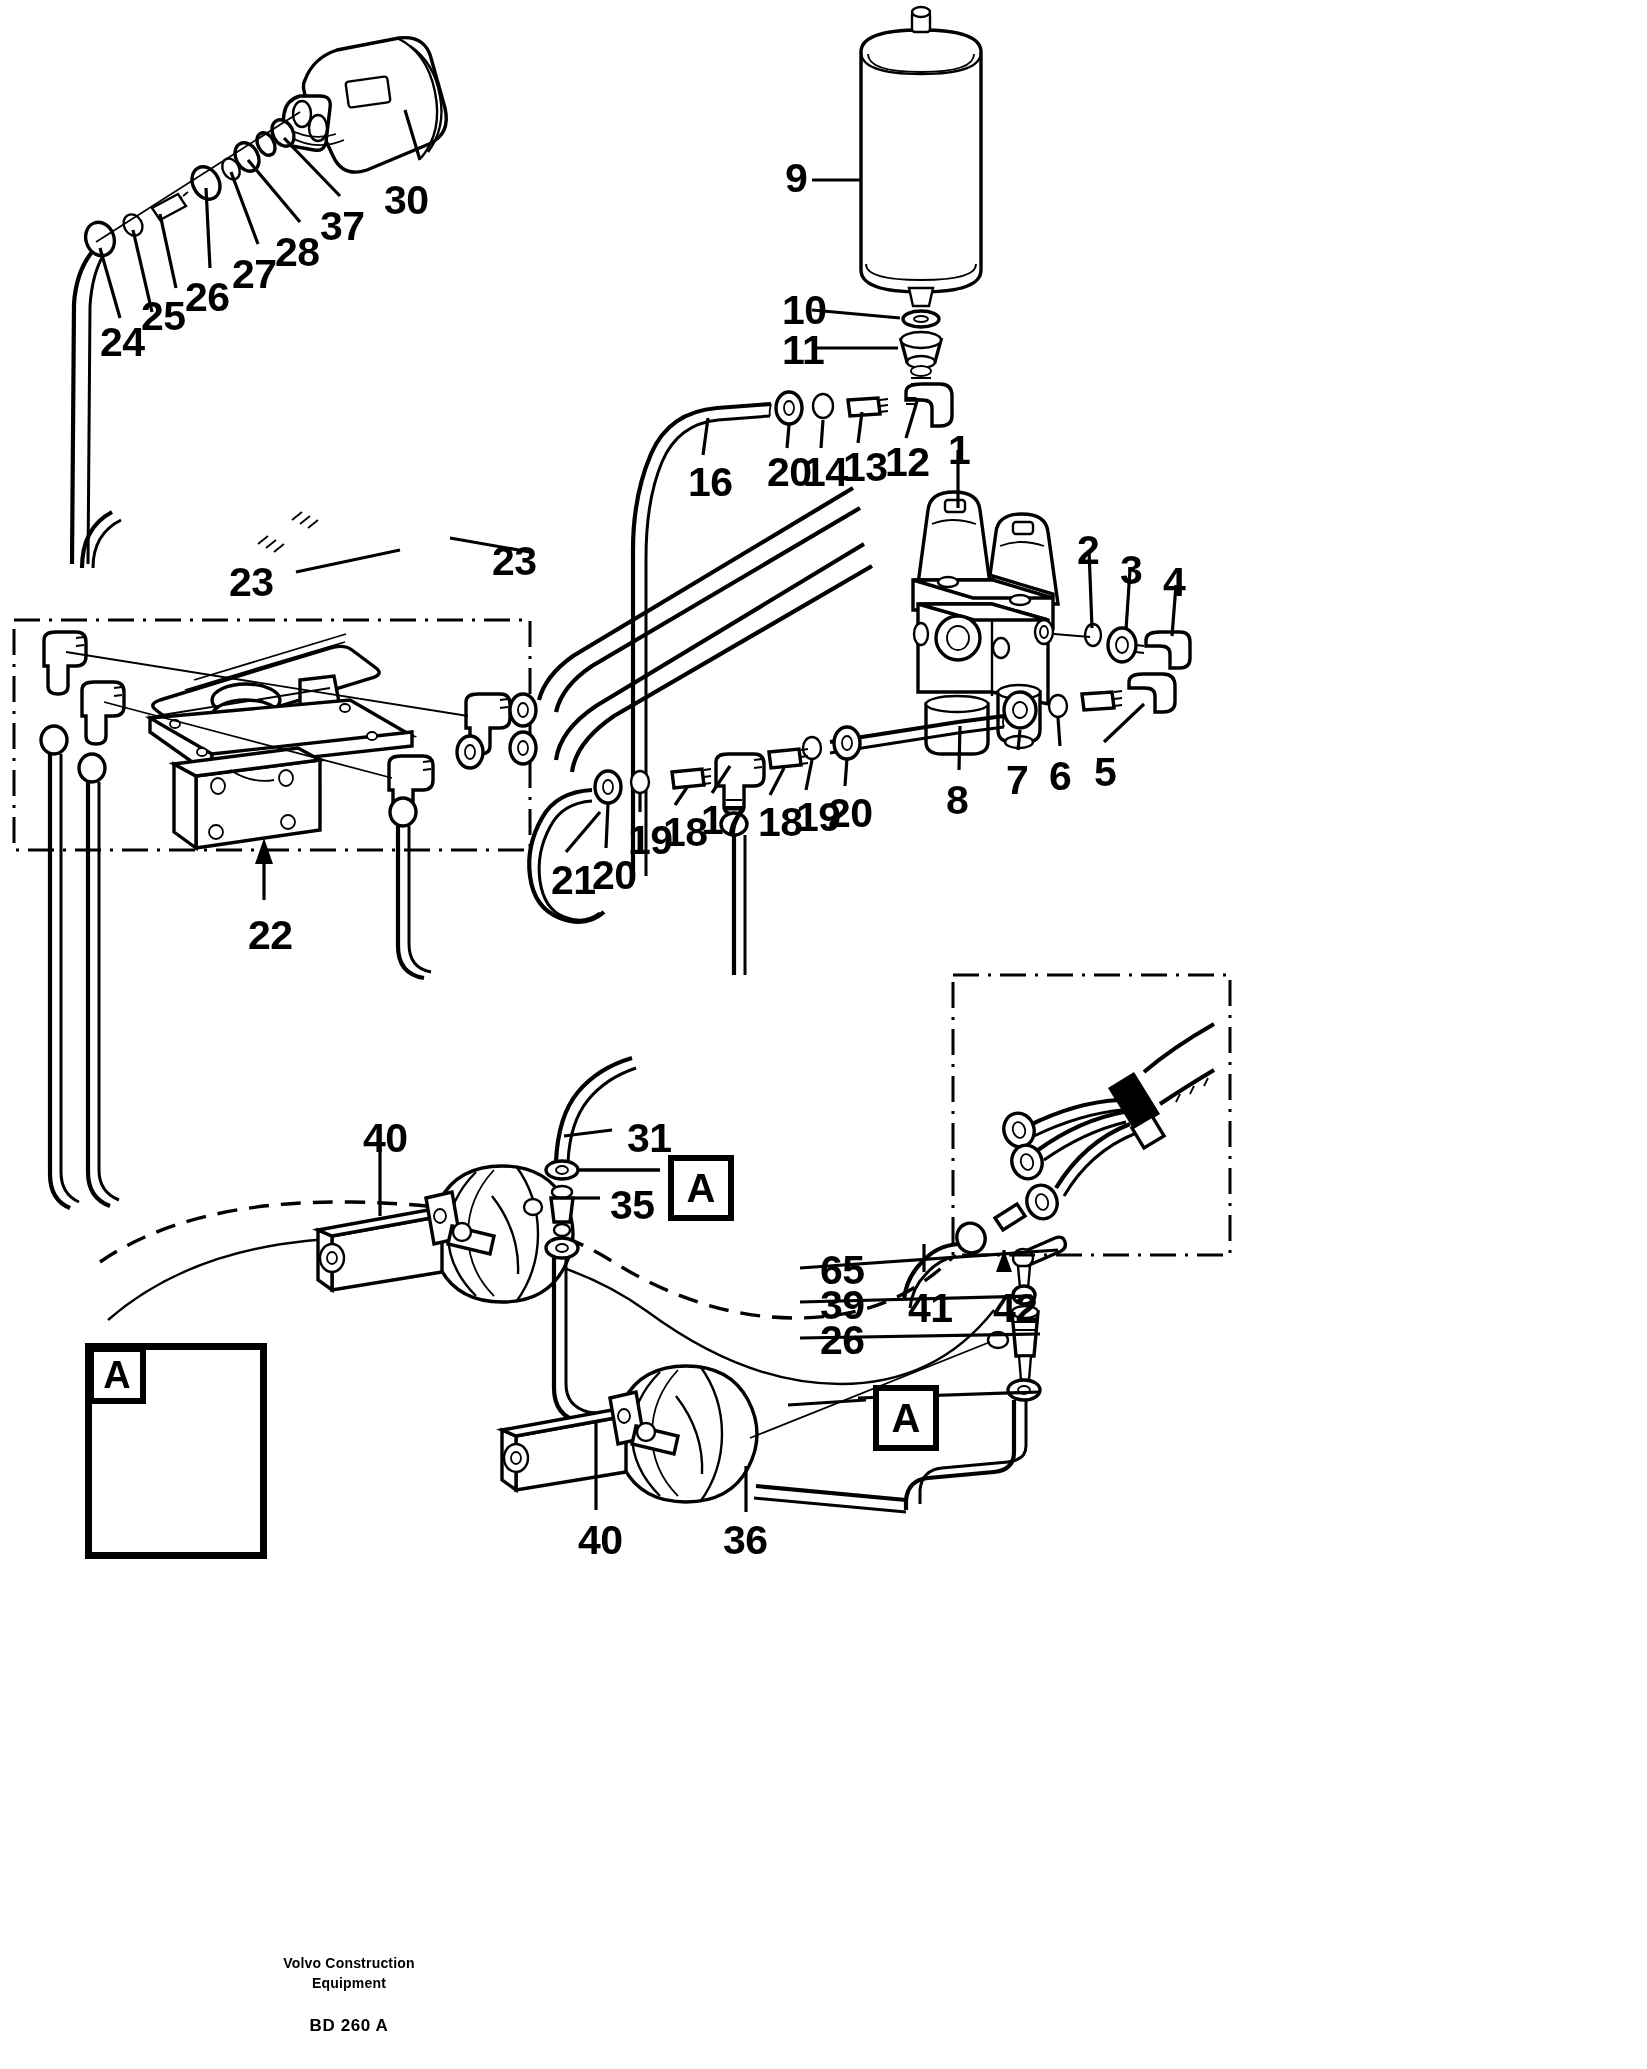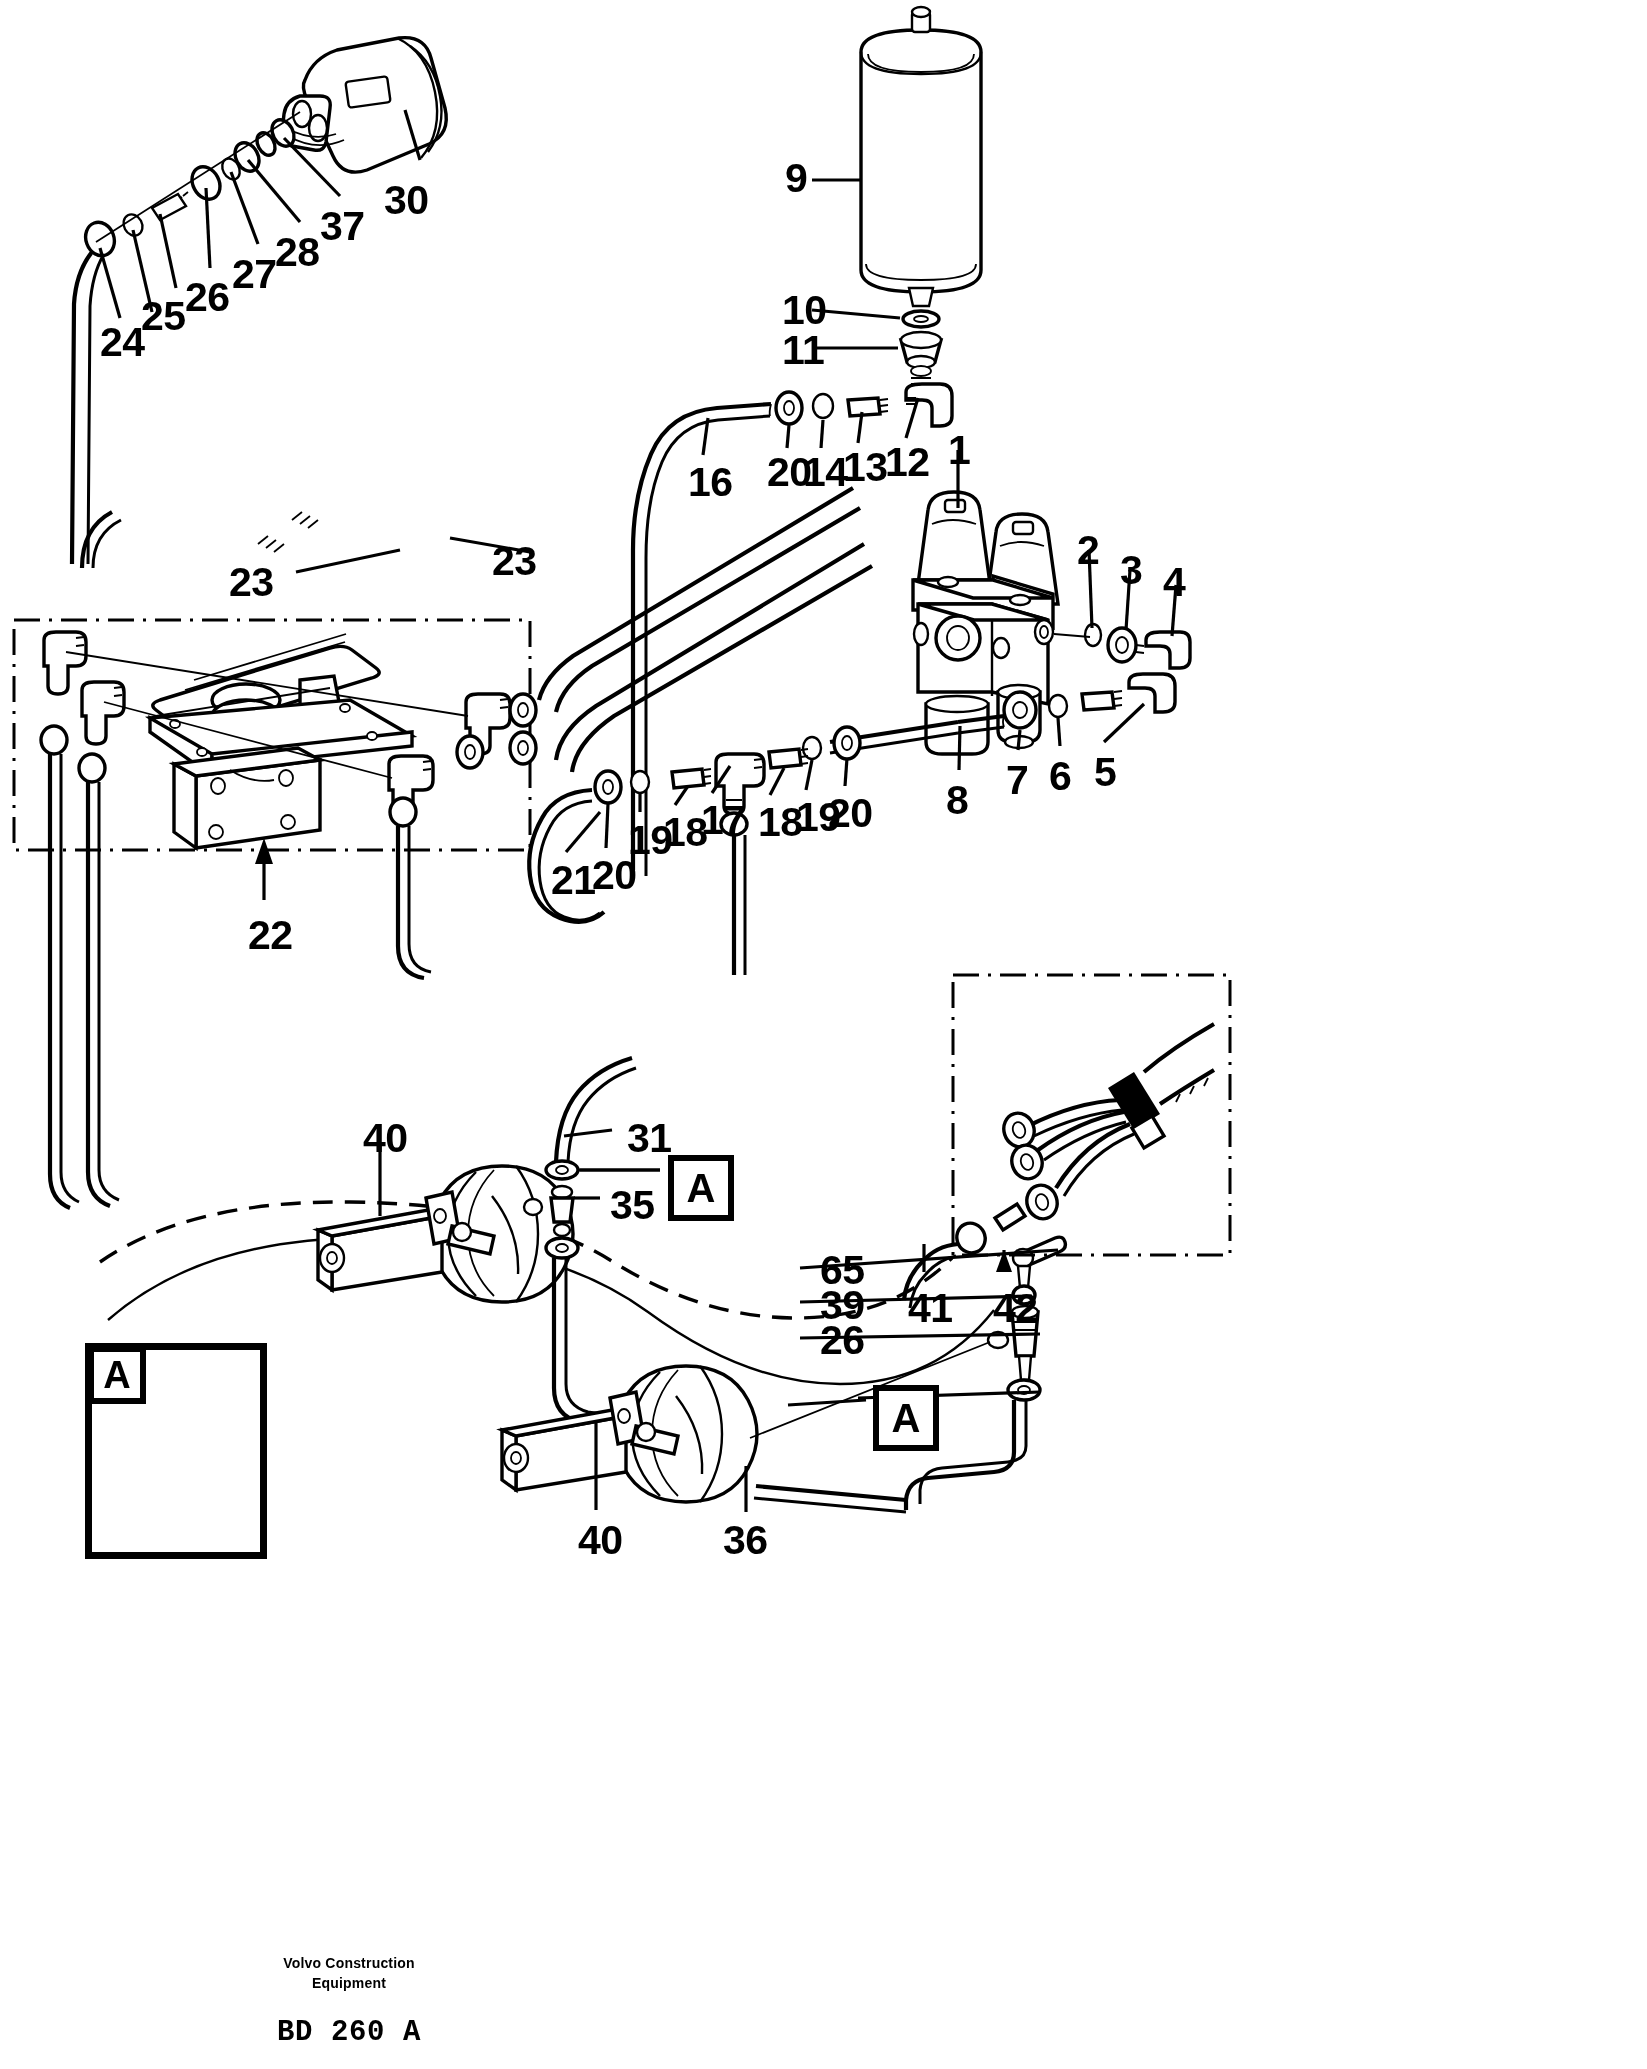--- a/index.html
+++ b/index.html
@@ -46,21 +46,21 @@
   }
   .brand {
     position: absolute;
     font-family: "Liberation Sans", sans-serif;
     font-weight: bold;
     color: #000;
     text-align: center;
     line-height: 1.15;
   }
   .brand-name { font-size: 14px; letter-spacing: 0.2px; }
-  .brand-code { font-size: 29px; letter-spacing: 0.6px; font-family: Liberation Mono, monospace; }
+  .brand-code { font-size: 17px; letter-spacing: 0.6px; }
   .detail-frame {
     position: absolute;
     border: 7px solid #000;
     background: #fff;
   }
   .detail-tag {
     position: absolute;
     border: 6px solid #000;
     background: #fff;
     display: flex;

